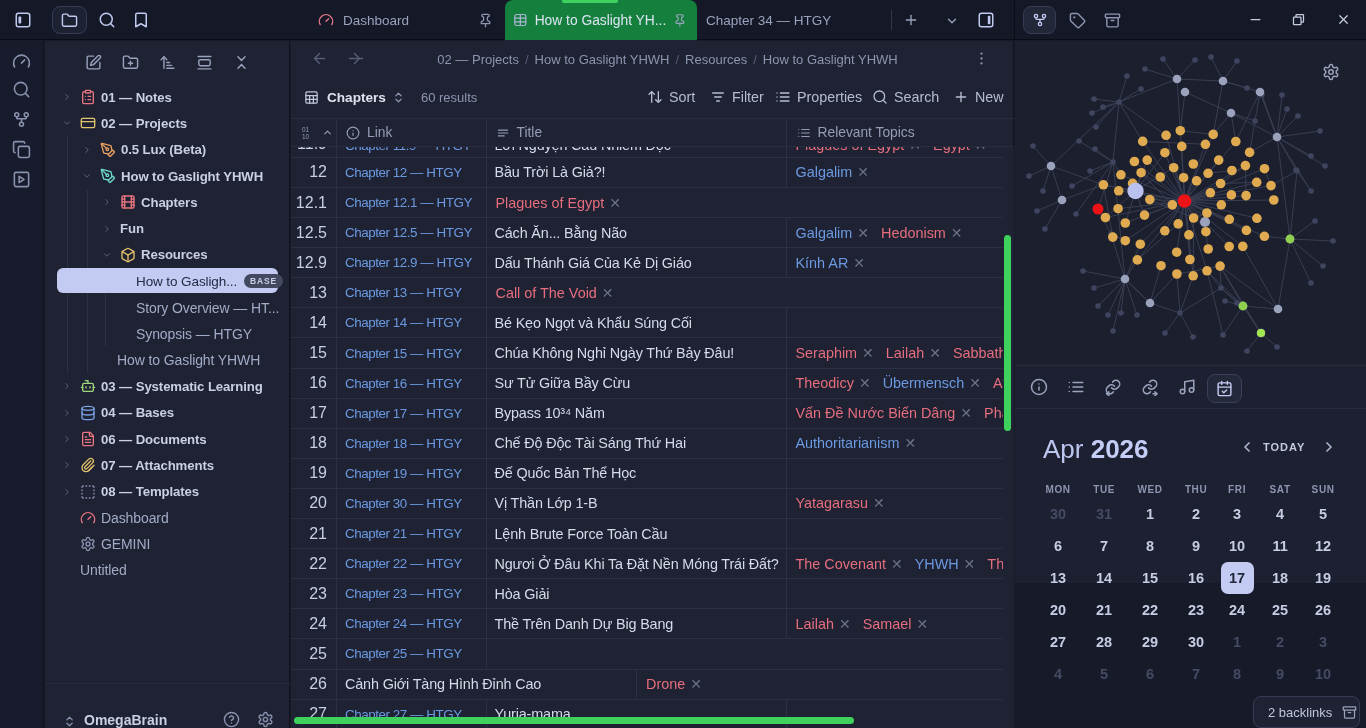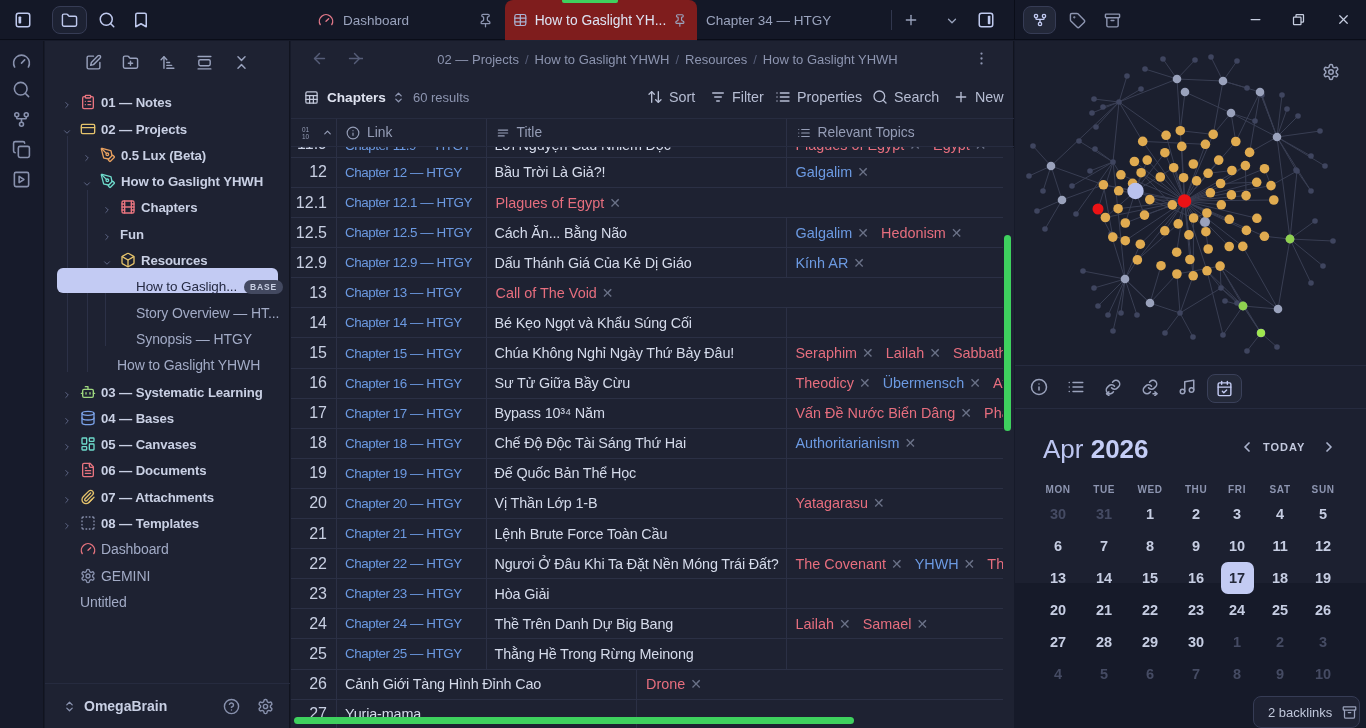--- a/index.html
+++ b/index.html
@@ -3,41 +3,41 @@
 <style>
 *{margin:0;padding:0;box-sizing:border-box}
 html,body{width:1366px;height:728px;overflow:hidden;background:#161a29;font-family:"Liberation Sans",sans-serif;-webkit-font-smoothing:antialiased}
 svg{display:block}
 
 #topbar{position:absolute;left:0;top:0;width:1366px;height:40px;background:#141827;border-bottom:1px solid #0a0d18}
 .tico{position:absolute;color:#bfc9ee}
 .tbtn{position:absolute;border:1px solid #363c55;border-radius:8px;background:#1d2233;display:flex;align-items:center;justify-content:center}
 
 .tab{position:absolute;top:0;height:40px;display:flex;align-items:center;color:#9aa3bd;font-size:13.5px;white-space:nowrap}
-#tab-active{background:#7f1d1d;border-radius:8px 8px 0 0;color:#dde3f3}
+#tab-active{background:#15803d;border-radius:8px 8px 0 0;color:#dde3f3}
 #tabgreen{position:absolute;left:562px;top:0;width:56px;height:3px;background:#3ed15e;border-radius:0 0 2px 2px}
 
 #rail{position:absolute;left:0;top:41px;width:44px;height:687px;background:#171b2b;border-right:1px solid #11141f}
 .rico{position:absolute;left:12px;color:#8891ad}
 
 #explorer{position:absolute;left:45px;top:41px;width:245px;height:687px;background:#1e2232;border-right:1px solid #11141f}
 #exptools{position:absolute;left:0;top:0;width:245px;height:42px;display:flex;align-items:center;justify-content:center;gap:20px;color:#99a2bd}
 #tree{position:absolute;left:0;top:43px;width:245px}
-.ti{height:26.3px;display:flex;align-items:flex-end;position:relative}
+.ti{height:26.3px;display:flex;align-items:center;position:relative}
 .ti .ch{flex:none;width:10px;margin-right:8px;color:#61698a}
 .ti .chsp{flex:none;width:18px}
 .ti .ic{flex:none;width:16px;margin-right:5px}
 .ti .lb{white-space:nowrap;overflow:hidden}
 .fold .lb{font-weight:bold;font-size:13.2px;color:#c9d0e4;letter-spacing:-0.1px}
 .file .lb{font-weight:normal;font-size:14px;color:#a2abc6;letter-spacing:-0.1px}
 .l0{padding-left:17px}.l1{padding-left:37px}.l2{padding-left:57px}
 .guide{position:absolute;top:0;width:1px;background:#2c3147}
 #sel{position:absolute;left:12px;top:0;width:221px;height:25px;background:#c3cbf3;border-radius:6px}
 .badge{margin-left:7px;background:#434960;color:#c9d0e4;font-size:8.5px;font-weight:bold;letter-spacing:0.8px;padding:2.5px 6px 2px;border-radius:8px}
-#vault{position:absolute;left:0;bottom:0;width:245px;height:45px;border-top:1px solid #262b3f;display:flex;align-items:center;color:#8891ad}
+#vault{position:absolute;left:0;bottom:0;width:245px;height:45px;border-top:1px solid #262b3f;display:flex;align-items:flex-end;color:#8891ad}
 
 #main{position:absolute;left:291px;top:41px;width:723px;height:687px;background:#1e2232;border-right:1px solid #11141f}
 #crumbs{position:absolute;left:0;top:0;width:723px;height:36px;display:flex;align-items:center;justify-content:center;font-size:13px;color:#8d95b0;gap:6px;padding-left:30px}
 #crumbs .sep{color:#565d78}
 #ctrl{position:absolute;left:0;top:38px;width:723px;height:36px;display:flex;align-items:center;font-size:14.3px;color:#b6bdd3}
 .cgrp{display:flex;align-items:center;gap:6px}
 
 #thead{position:absolute;left:0;top:77px;width:723px;height:29px;border-top:1px solid #272c40;border-bottom:1px solid #272c40;display:flex;align-items:center;color:#959db6;font-size:13.8px}
 #tbody{position:absolute;left:0;top:106px;width:723px;height:581px;overflow:hidden}
 .tr{height:30.1px;display:flex;border-bottom:1px solid #2b3045}
@@ -333,32 +333,20 @@
           <ellipse cx="12" cy="5" rx="9" ry="3"></ellipse>
           <path d="M3 5v14a9 3 0 0 0 18 0V5"></path>
           <path d="M3 12a9 3 0 0 0 18 0"></path>
         </svg>
         <span class="lb">04 — Bases</span>
       </div>
     <div class="ti fold l0">
         <svg class="ch" viewBox="0 0 24 24" fill="none" stroke="currentColor" stroke-width="2.2" stroke-linecap="round" stroke-linejoin="round" height="10">
           <path d="m9 18 6-6-6-6"></path>
         </svg>
-        <svg class="ic" viewBox="0 0 24 24" fill="none" stroke="#6edacb" stroke-width="2" stroke-linecap="round" stroke-linejoin="round" height="16">
-          <rect x="3" y="3" width="7" height="9" rx="1"></rect>
-          <rect x="14" y="3" width="7" height="5" rx="1"></rect>
-          <rect x="14" y="12" width="7" height="9" rx="1"></rect>
-          <rect x="3" y="16" width="7" height="5" rx="1"></rect>
-        </svg>
-        <span class="lb">05 — Canvases</span>
-      </div>
-    <div class="ti fold l0">
-        <svg class="ch" viewBox="0 0 24 24" fill="none" stroke="currentColor" stroke-width="2.2" stroke-linecap="round" stroke-linejoin="round" height="10">
-          <path d="m9 18 6-6-6-6"></path>
-        </svg>
         <svg class="ic" viewBox="0 0 24 24" fill="none" stroke="#e8747f" stroke-width="2" stroke-linecap="round" stroke-linejoin="round" height="16">
           <path d="M15 2H6a2 2 0 0 0-2 2v16a2 2 0 0 0 2 2h12a2 2 0 0 0 2-2V7Z"></path>
           <path d="M14 2v4a2 2 0 0 0 2 2h4"></path>
           <path d="M16 13H8"></path>
           <path d="M16 17H8"></path>
           <path d="M10 9H8"></path>
         </svg>
         <span class="lb">06 — Documents</span>
       </div>
     <div class="ti fold l0">
@@ -458,21 +446,21 @@
         <path d="M3 9h18"></path>
         <path d="M3 15h18"></path>
         <path d="M9 9v12"></path>
         <path d="M15 9v12"></path>
       </svg>
     <span style="margin-left:8px;color:#dfe3f0;font-weight:bold;font-size:13.6px">Chapters</span>
     <svg style="margin-left:6px" width="13" height="13" viewBox="0 0 24 24" fill="none" stroke="#8d95b0" stroke-width="2.4" stroke-linecap="round" stroke-linejoin="round">
         <path d="m7 15 5 5 5-5"></path>
         <path d="m7 9 5-5 5 5"></path>
       </svg>
-    <span style="margin-left:8px;color:#8d95b0;font-size:13px">60 results</span>
+    <span style="margin-left:16px;color:#8d95b0;font-size:13px">60 results</span>
     <div class="cgrp" style="position:absolute;left:356px">
         <svg width="16" height="16" viewBox="0 0 24 24" fill="none" stroke="currentColor" stroke-width="2" stroke-linecap="round" stroke-linejoin="round">
           <path d="m21 16-4 4-4-4"></path>
           <path d="M17 20V4"></path>
           <path d="m3 8 4-4 4 4"></path>
           <path d="M7 4v16"></path>
         </svg>
         <span>Sort</span>
       </div>
     <div class="cgrp" style="position:absolute;left:419px">
@@ -640,21 +628,21 @@
         </div>
       </div>
     <div class="tr">
         <div class="c0">19</div>
         <div class="c1">Chapter 19 — HTGY</div>
         <div class="c2">Đế Quốc Bản Thể Học</div>
         <div class="c3"></div>
       </div>
     <div class="tr">
         <div class="c0">20</div>
-        <div class="c1">Chapter 20 — HTGY</div>
+        <div class="c1">Chapter 30 — HTGY</div>
         <div class="c2">Vị Thần Lớp 1-B</div>
         <div class="c3">
           <span class="tag tred">Yatagarasu<span class="x">✕</span></span>
         </div>
       </div>
     <div class="tr">
         <div class="c0">21</div>
         <div class="c1">Chapter 21 — HTGY</div>
         <div class="c2">Lệnh Brute Force Toàn Cầu</div>
         <div class="c3"></div>
@@ -680,32 +668,32 @@
         <div class="c1">Chapter 24 — HTGY</div>
         <div class="c2">Thề Trên Danh Dự Big Bang</div>
         <div class="c3">
           <span class="tag tred">Lailah<span class="x">✕</span></span>
           <span class="tag tred">Samael<span class="x">✕</span></span>
         </div>
       </div>
     <div class="tr">
         <div class="c0">25</div>
         <div class="c1">Chapter 25 — HTGY</div>
-        <div class="c2">Thằng Hề Trong Rừng Meinong</div>
         <div class="c3"></div>
       </div>
     <div class="tr">
         <div class="c0">26</div>
         <div class="c2">Cảnh Giới Tàng Hình Đỉnh Cao</div>
         <div class="c3">
           <span class="tag tred">Drone<span class="x">✕</span></span>
         </div>
       </div>
     <div class="tr">
         <div class="c0">27</div>
+        <div class="c1">Chapter 27 — HTGY</div>
         <div class="c2">Yuria-mama</div>
         <div class="c3"></div>
       </div>
   </div>
   <div style="position:absolute;left:712px;top:107px;width:11px;height:580px;background:#1e2232"></div>
   <div id="vscroll"></div>
   <div id="hscroll"></div>
 </div>
 
 <div id="rpanel">

